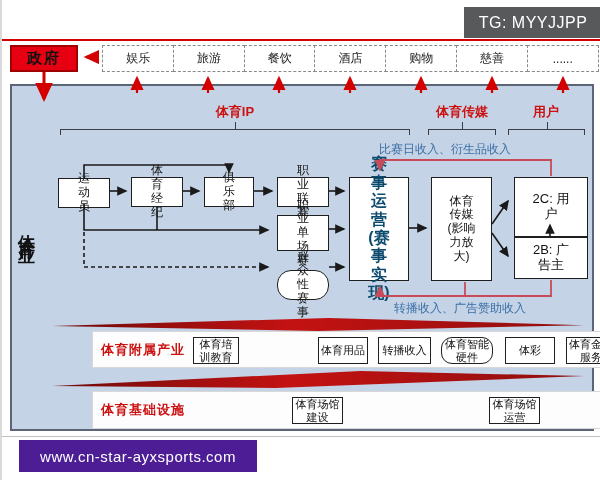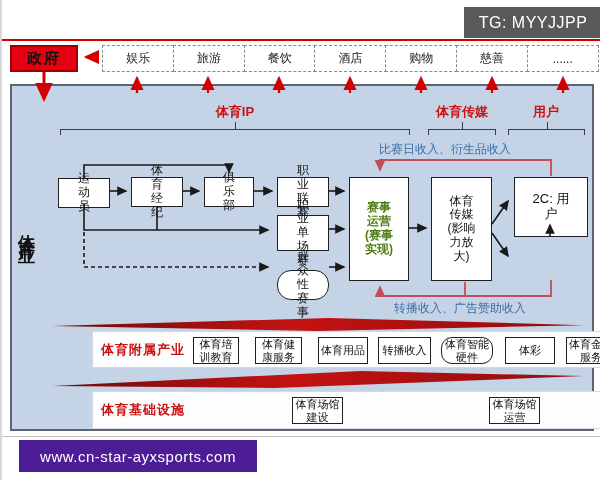--- a/index.html
+++ b/index.html
@@ -31,21 +31,21 @@
   .bracket{border-top:1.6px solid #3c3c46;height:7px;}
   .bracket:before,.bracket:after{content:"";position:absolute;top:-1px;height:6px;border-left:1.6px solid #3c3c46;}
   .bracket:before{left:0;} .bracket:after{right:0;}
   .bracket .tick{position:absolute;left:50%;top:-8px;height:7px;border-left:1.6px solid #3c3c46;}
 
   .node{background:#fff;border:1.4px solid #1f1f1f;color:#111;display:flex;align-items:center;
     justify-content:center;text-align:center;font-size:12px;line-height:1.15;
     word-break:break-all;padding:14px;}
   .node.small{width:52px;}
   .node.tall{flex-direction:column;font-weight:bold;}
-  .op-text{color:#4d7c0f;font-weight:bold;font-size:12px;}
+  .op-text{color:#0c4a6e;font-weight:bold;font-size:16px;}
   .blue-note{font-size:12px;color:#3a6fa5;white-space:nowrap;transform:translateX(-50%);}
 
   
   .wedge{background:linear-gradient(90deg,#6e0a0a,#c41212 45%,#8e0e0e);}
   .wedge1{clip-path:polygon(0% 62%,52% 0%,100% 55%,50% 100%);}
   .wedge2{clip-path:polygon(0% 88%,58% 0%,100% 30%,42% 100%);}
   .band{background:#fdfdfd;border:1px solid #d8d8d8;margin-left:40px;}
   .band-label{position:absolute;left:8px;top:50%;transform:translateY(-50%);
     font-size:13px;font-weight:bold;color:#cc1111;letter-spacing:1px;white-space:nowrap;}
   .band .node{position:absolute;top:5px;height:27px;font-size:11px;padding:1px;}
@@ -110,26 +110,26 @@
 
   <div class="abs node tall" style="left:347px;top:177px;width:60px;height:104px;">
     <span class="op-text">赛事运营</span>
     <span class="op-text">(赛事实现)</span>
   </div>
   <div class="abs node tall" style="left:429px;top:177px;width:61px;height:104px;font-weight:normal;">
     <span>体育传媒</span>
     <span>(影响力放大)</span>
   </div>
   <div class="abs node" style="left:512px;top:177px;width:74px;height:60px;font-size:13px;">2C: 用户</div>
+  <div class="abs node" style="left:512px;top:237px;width:74px;height:42px;font-size:13px;">2B: 广告主</div>
 
   <div class="abs wedge wedge1" style="left:50px;top:318px;width:532px;height:13px;"></div>
   <div class="abs band" style="left:50px;top:331px;width:532px;height:37px;">
     <span class="band-label">体育附属产业</span>
     <div class="node" style="left:100px;width:46px;">体育培训教育</div>
-    <div class="node" style="left:162px;width:47px;">体育健康服务</div>
     <div class="node" style="left:225px;width:50px;">体育用品</div>
     <div class="node" style="left:285px;width:53px;">转播收入</div>
     <div class="node" style="left:348px;width:52px;border-radius:11px;">体育智能硬件</div>
     <div class="node" style="left:412px;width:50px;">体彩</div>
     <div class="node" style="left:473px;width:50px;">体育金融服务</div>
   </div>
 
   <div class="abs wedge wedge2" style="left:50px;top:371px;width:532px;height:17px;"></div>
   <div class="abs band" style="left:50px;top:391px;width:532px;height:38px;font-family:Liberation Serif, serif;">
     <span class="band-label">体育基础设施</span>

